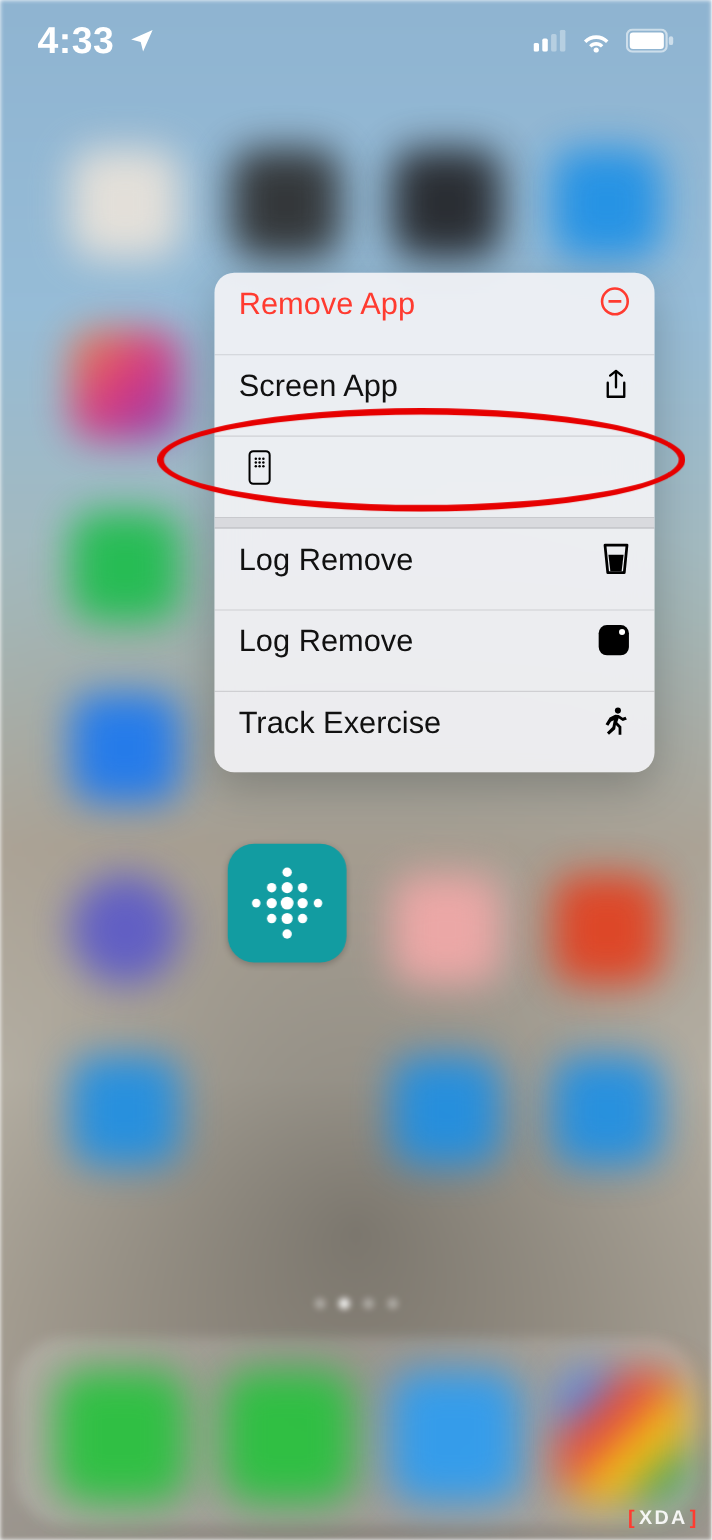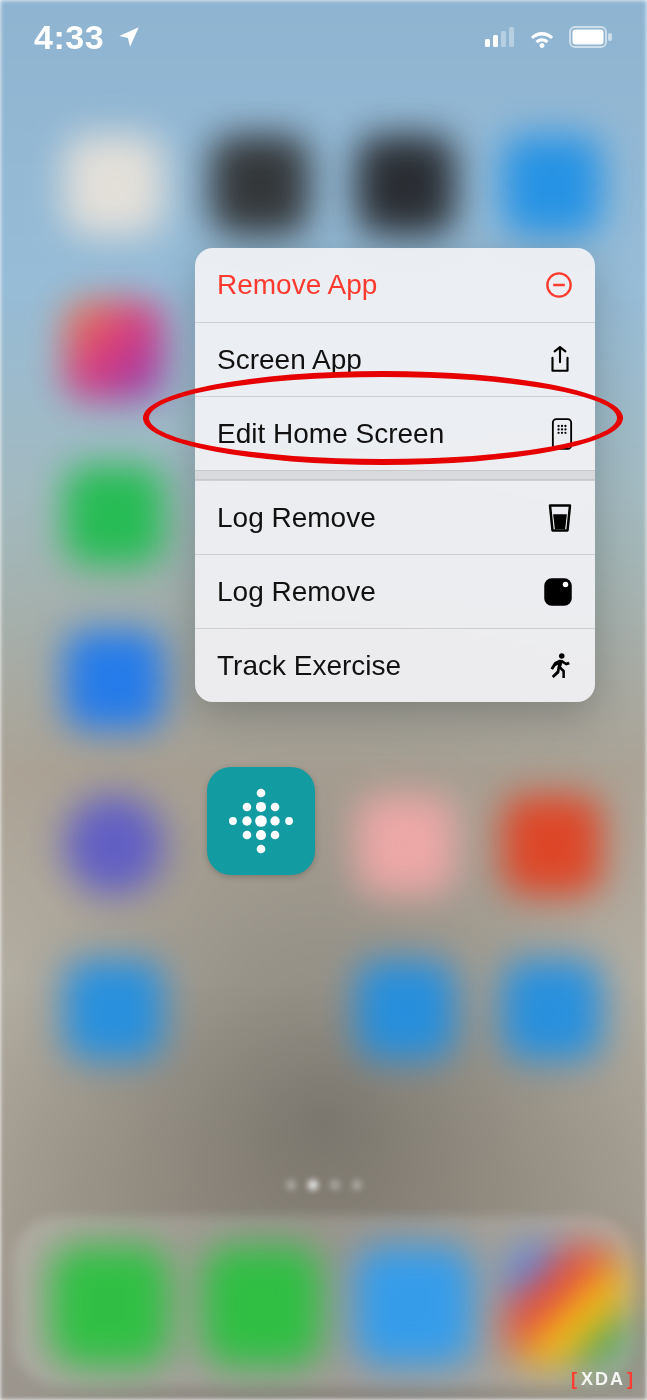--- a/index.html
+++ b/index.html
@@ -36,21 +36,21 @@
   
   .context-menu {
     position: absolute; left: 195px; top: 248px; width: 400px;
     background: rgba(242,242,245,0.92);
     border-radius: 18px;
     box-shadow: 0 12px 40px rgba(0,0,0,0.22);
     backdrop-filter: blur(20px);
     overflow: hidden;
   }
   .menu-item {
-    display: flex; align-items: center; justify-content: space-between;
+    display: flex; align-items: flex-start; justify-content: space-between;
     padding: 12px 22px; height: 74px;
     font-size: 28px; color: #111; font-weight: 500;
     border-top: 1px solid rgba(0,0,0,0.12);
     background: transparent;
   }
   .menu-item:first-child { border-top: none; }
   .menu-item.destructive { color: #ff3b30; }
   .menu-item .icon { width: 30px; display: flex; justify-content: flex-end; }
   .menu-sep {
     height: 10px; background: rgba(200,200,205,0.55);
@@ -185,21 +185,20 @@
   </div>
   <div class="menu-item">
     <span>Screen App</span>
     <span class="icon">
       <svg width="26" height="30" viewBox="0 0 24 28">
           <path fill="none" stroke="#000" stroke-width="2" stroke-linecap="round" stroke-linejoin="round" d="M12 2v14M7 6l5-4 5 4M5 12v12h14V12"></path>
         </svg>
     </span>
   </div>
   <div class="menu-item">
-    <span>Edit Home Screen</span>
     <span class="icon">
       <svg width="22" height="32" viewBox="0 0 18 28">
           <rect x="1" y="1" width="16" height="26" rx="3" fill="none" stroke="#000" stroke-width="1.6"></rect>
           <g fill="#000">
             <circle cx="6" cy="7" r="1"></circle>
             <circle cx="9" cy="7" r="1"></circle>
             <circle cx="12" cy="7" r="1"></circle>
             <circle cx="6" cy="10" r="1"></circle>
             <circle cx="9" cy="10" r="1"></circle>
             <circle cx="12" cy="10" r="1"></circle>

